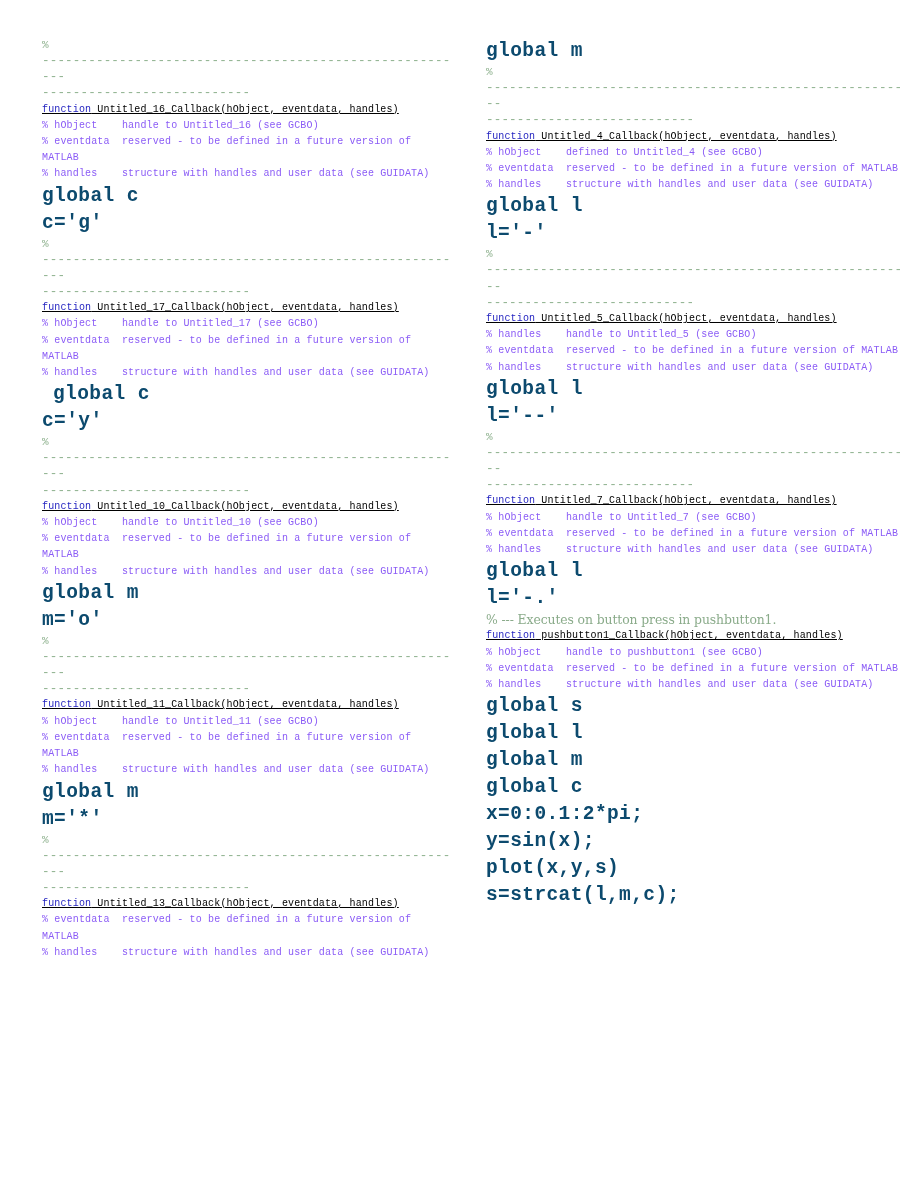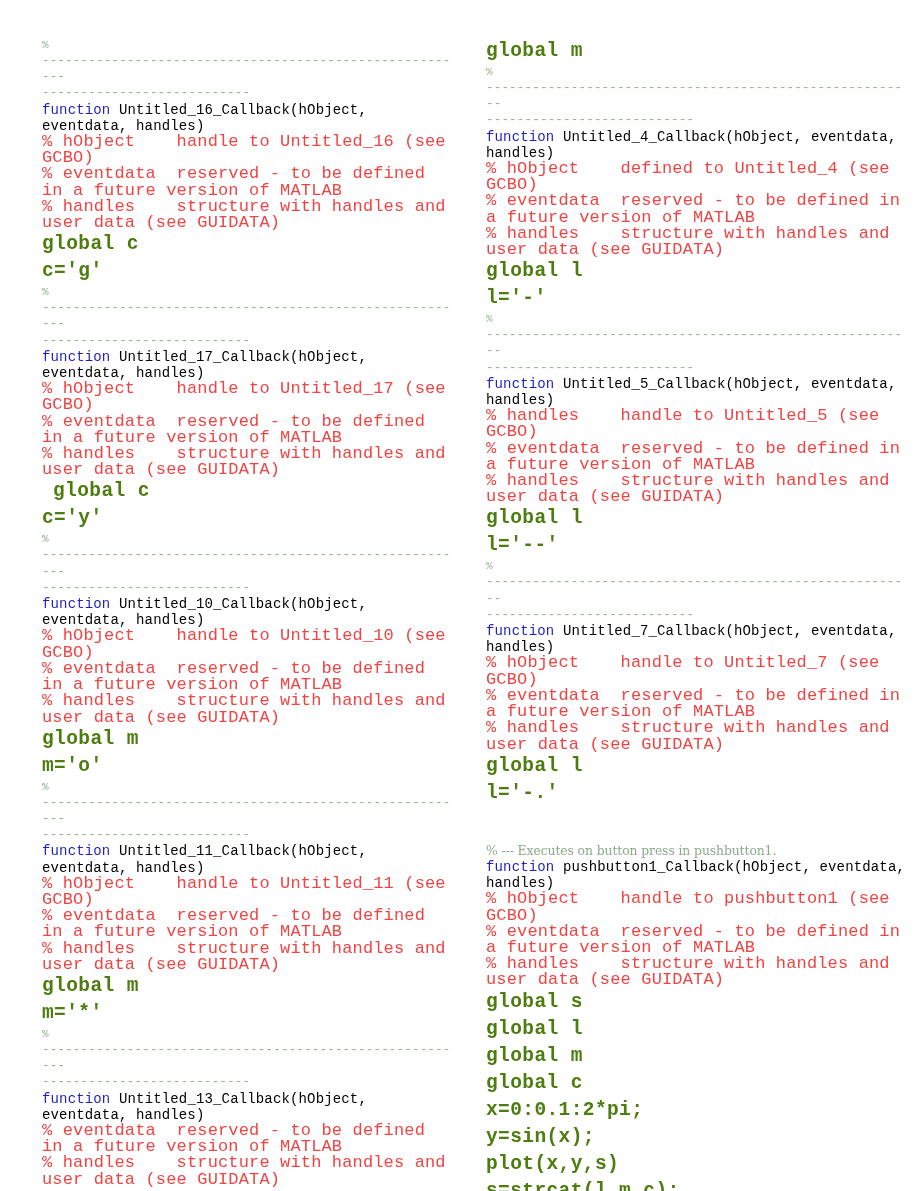--- a/index.html
+++ b/index.html
@@ -51,34 +51,35 @@
   .code-line {
     white-space: pre-wrap;
     word-break: break-word;
     overflow-wrap: break-word;
     margin: 0;
     padding: 0;
   }
 
   
   .ln-code {
-    font-size: 14px;
+    font-size: 10px;
     line-height: 16.2px;
     color: #000000;
     letter-spacing: 0.15px;
+    text-decoration: underline;
   }
   .ln-code .kw {
     color: #1f1fbf;
   }
 
   
   .ln-comment {
-    font-size: 17px;
-    line-height: 16.2px;
-    color: #ef4444;
+    font-size: 10px;
+    line-height: 16.2px;
+    color: #8b5cf6;
     letter-spacing: 0.15px;
   }
 
   
   .ln-pct {
     font-size: 11px;
     line-height: 15px;
     color: #8fb28f;
   }
 
@@ -90,28 +91,27 @@
     letter-spacing: 0.15px;
   }
 
   
   .ln-note {
     font-size: 12.4px;
     line-height: 16.2px;
     color: #8aab8a;
     font-family: "DejaVu Serif", "Liberation Serif", serif;
     letter-spacing: -0.1px;
-    margin-top: 36px;
   }
 
   
   .ln-bold {
     font-size: 19.5px;
     line-height: 27px;
-    color: #4d7c0f;
+    color: #0c4a6e;
     font-weight: bold;
     letter-spacing: 0.4px;
   }
   .ln-bold.indent1 {
     padding-left: 11px;
   }
 </style>
 </head>
 <body>
 

